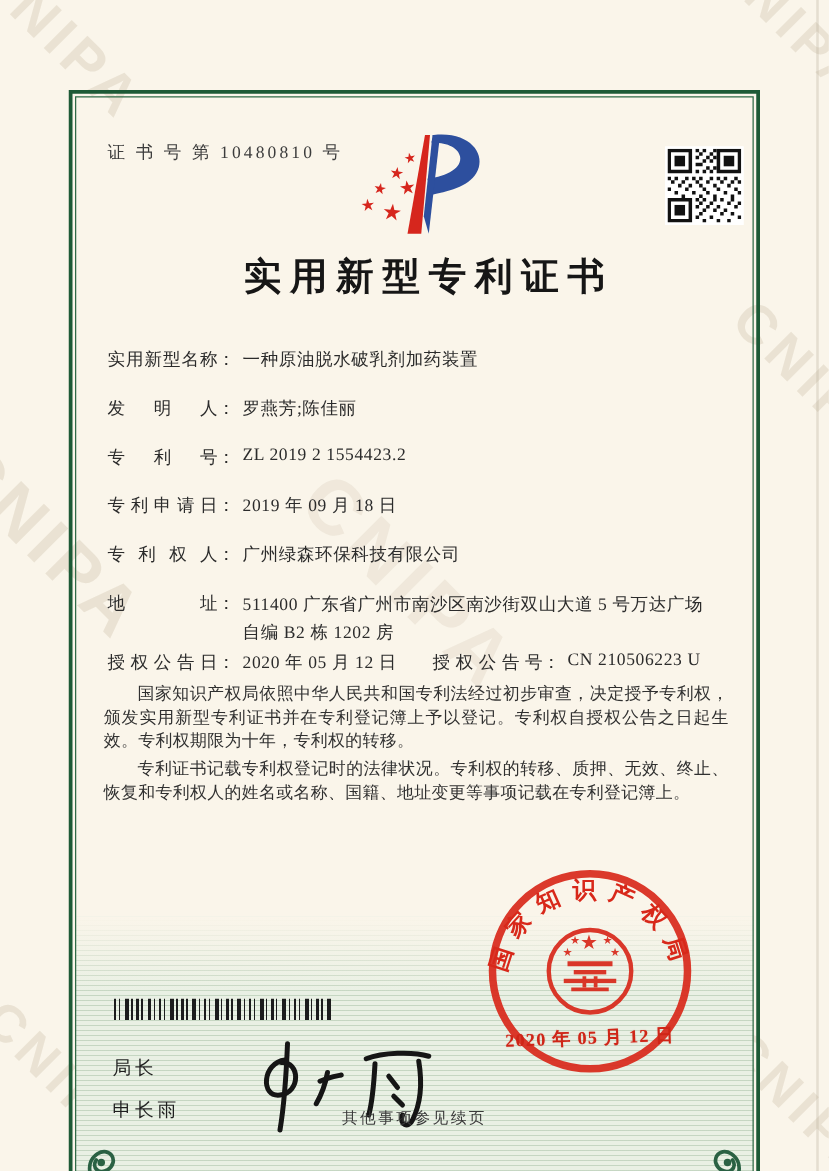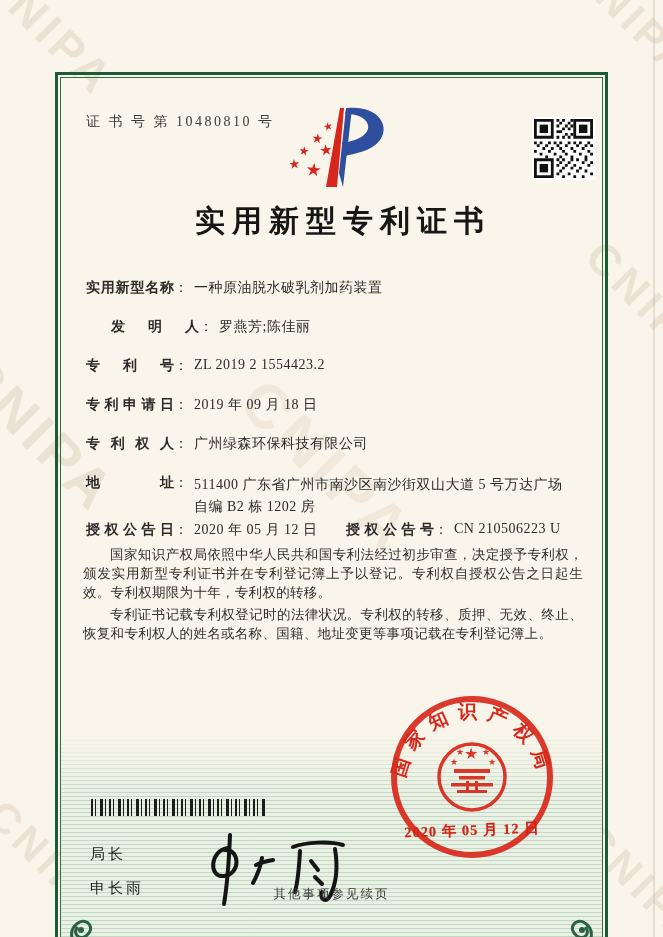--- a/index.html
+++ b/index.html
@@ -49,25 +49,25 @@
   .logo { position:absolute; left:226px; top:24px; width:116px; height:102px; }
   .qr   { position:absolute; left:474px; top:42px; width:63px; height:63px; background:#fff; padding:2px; }
   .title {
     position:absolute; left:0; top:126px; width:100%;
     text-align:center; font-size:30px; font-weight:bold;
     letter-spacing:7px; padding-left:23px; color:#161616;
   }
 
   
   .frow { position:absolute; left:28px; font-size:14px; color:#2b2b2b; white-space:nowrap; }
-  .r1{top:204px;} .r2{top:243px;margin-left:25px;} .r3{top:282px;} .r4{top:321px;}
+  .r1{top:204px;} .r2{top:243px;} .r3{top:282px;} .r4{top:321px;}
   .r5{top:360px;} .r6{top:399px;} .r7{top:446px;}
   .flabel {
     display:inline-block; width:88px; vertical-align:top;
-    text-align:justify; text-align-last:justify;font-weight:bold;
+    text-align:justify; text-align-last:justify;
   }
   .fcolon { display:inline-block; margin-right:6px; }
   .fvalue { display:inline-block; vertical-align:top; letter-spacing:0.5px; }
   .fvalue.multiline { white-space:pre-line; line-height:22px; }
   .frow .pair2 { position:absolute; left:260px; top:0; }
 
   
   .paras {
     position:absolute; left:25px; top:470px; width:500px;
     font-size:13.5px; line-height:19px; text-align:justify;

